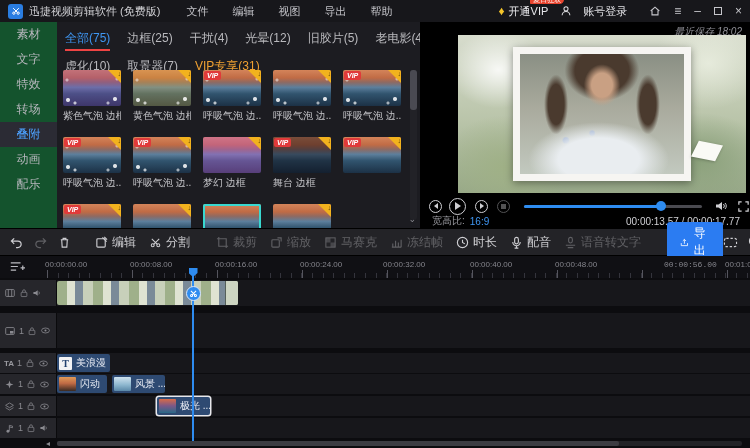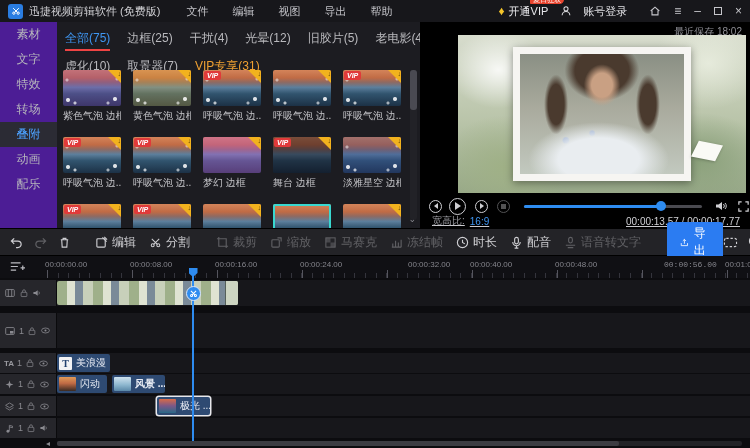--- a/index.html
+++ b/index.html
@@ -19,21 +19,21 @@
   .vip-btn { position:relative; display:flex; align-items:center; gap:4px; color:#e8e8ec; }
   .vip-diamond { color:#f5c52a; font-size:12px; }
   .vip-badge { position:absolute; top:-9px; right:-16px; background:#e8452f; color:#fff;
                font-size:7px; line-height:9px; padding:0 3px; border-radius:5px 5px 5px 1px; white-space:nowrap; }
   .account { display:flex; align-items:center; gap:11px; color:#e0e0e4; }
   .winbtns { display:flex; align-items:center; gap:13px; margin-left:10px; color:#c6c6cb; }
   .winbtns .glyph { font-size:12px; line-height:12px; }
   .maxbox { width:8px; height:8px; border:1px solid #c6c6cb; }
 
   
-  .sidebar { position:absolute; left:0; top:22px; width:57px; height:208px; background:#4c1d95; }
+  .sidebar { position:absolute; left:0; top:22px; width:57px; height:208px; background:#14532d; }
   .side-item { height:25px; line-height:25px; text-align:center; font-size:12px; color:#b6b6bc; cursor:pointer; }
   .side-item.active { background:#2b2b34; color:#4da2ff; }
 
   
   .library { position:absolute; left:57px; top:22px; width:363px; height:206px; background:#1c1c21; }
   .cats { padding:8px 8px 0 8px; font-size:12px; }
   .cat-row { display:flex; gap:17px; margin-bottom:7px; white-space:nowrap; }
   .cat { color:#b9b9bd; cursor:pointer; padding-bottom:2px; }
   .cat.active { color:#3f96f2; border-bottom:2px solid #ef4444; }
   .cat.vip { color:#f0a132; }
@@ -58,21 +58,21 @@
                border-left:13px solid transparent; border-top:13px solid #f2b21e; z-index:2; }
   .dl-arrow { position:absolute; top:-13px; right:0px; color:#5a3c00; font-size:7px; }
   .thumb.dl .dl-corner { display:block; }
   .cell-label { font-size:10px; color:#c3c3c7; margin-top:3px; white-space:nowrap; overflow:hidden; }
   .lib-scroll { position:absolute; right:3px; top:48px; width:7px; height:150px; background:#222227; border-radius:3px; }
   .lib-scroll .handle { position:absolute; top:0; left:0; width:7px; height:40px; background:#4a4a52; border-radius:3px; }
   .lib-caret { position:absolute; right:4px; bottom:4px; color:#8a8a90; font-size:9px; line-height:9px; }
 
   
   .preview { position:absolute; left:420px; top:22px; width:330px; height:206px; background:#000; }
-  .saved { position:absolute; right:8px; top:3px; font-size:10px; color:#8f8f96; }
+  .saved { position:absolute; right:8px; top:3px; font-size:10px; color:#8f8f96;font-style:italic; }
   .video { position:absolute; left:38px; top:13px; width:288px; height:158px; overflow:hidden; background:
       radial-gradient(70px 55px at 14% 22%, rgba(255,255,255,.85), transparent 70%),
       radial-gradient(80px 65px at 87% 18%, rgba(236,240,226,.8), transparent 70%),
       radial-gradient(90px 75px at 16% 84%, #9fb086, transparent 70%),
       radial-gradient(95px 65px at 84% 78%, #8aa07a, transparent 70%),
       linear-gradient(180deg,#d7dccd,#b9c4a9 55%,#97a888 100%); }
   .photo-frame { position:absolute; left:55px; top:12px; width:178px; height:134px; background:#f6f5f2;
                  box-shadow:0 2px 8px rgba(0,0,0,.4); padding:7px; }
   .portrait { width:100%; height:100%; background:
       radial-gradient(26px 30px at 50% 26%, #c9a083 0 40%, transparent 70%),
@@ -92,21 +92,21 @@
   .cbtn.small { width:13px; height:13px; margin-left:9px; }
   .cbtn.big { width:17px; height:17px; margin-left:7px; }
   .cbtn.dim { opacity:.4; }
   .tri-r { width:0; height:0; border-left:6px solid #cfcfd3; border-top:4px solid transparent; border-bottom:4px solid transparent; margin-left:1px; }
   .tri-s { width:0; height:0; border-left:4px solid #cfcfd3; border-top:3px solid transparent; border-bottom:3px solid transparent; }
   .sq-s { width:5px; height:5px; background:#cfcfd3; }
   .pv-slider { position:relative; height:3px; background:#4a4a50; border-radius:2px; margin-left:14px; width:196px; cursor:pointer; }
   .pv-fill { position:absolute; left:0; top:0; height:3px; background:#2e8cf0; border-radius:2px; }
   .pv-knob { position:absolute; top:-3.5px; width:10px; height:10px; border-radius:50%; background:#2e8cf0; margin-left:-5px; }
   .pv-icons { display:flex; align-items:center; gap:9px; margin-left:12px; color:#cfcfd3; }
-  .pv-info { position:absolute; left:0; top:192px; width:330px; display:flex; align-items:center; font-size:10px; padding:0 10px 0 12px;text-decoration:underline; }
+  .pv-info { position:absolute; left:0; top:192px; width:330px; display:flex; align-items:center; font-size:10px; padding:0 10px 0 12px; }
   .aspect-label { color:#9a9aa0; }
   .aspect-value { color:#3f96f2; margin-left:5px; cursor:pointer; }
   .timecode { margin-left:auto; color:#d0d0d4; }
 
   
   .toolbar { position:absolute; left:0; top:228px; width:750px; height:28px; background:#232327;
              border-top:1px solid #000; border-bottom:1px solid #000;
              display:flex; align-items:center; padding:0 10px; font-size:12px; color:#cfcfd3; }
   .t-item { display:flex; align-items:center; gap:4px; cursor:pointer; margin-right:13px; white-space:nowrap; }
   .t-item.icon-only { margin-right:11px; }
@@ -368,29 +368,20 @@
         <div class="cell">
           <div class="thumb vipped dl" style="--tint: rgba(10,10,20,0.45);">
             <span class="vip-tag">VIP</span>
             <span class="dl-corner">
               <span class="dl-arrow">↓</span>
             </span>
           </div>
           <div class="cell-label">舞台 边框</div>
         </div>
 
-        <div class="cell">
-          <div class="thumb dl bubble" style="--tint: rgba(50,70,150,0.30);">
-
-            <span class="dl-corner">
-              <span class="dl-arrow">↓</span>
-            </span>
-          </div>
-          <div class="cell-label">淡雅星空 边框</div>
-        </div>
 
         <div class="cell">
           <div class="thumb vipped dl">
             <span class="vip-tag">VIP</span>
             <span class="dl-corner">
               <span class="dl-arrow">↓</span>
             </span>
           </div>
           <div class="cell-label"></div>
         </div>
@@ -587,21 +578,21 @@
             <path d="M2 3 h11 M2 7 h8 M2 11 h6" stroke="currentColor" stroke-width="1.4" fill="none"></path>
             <path d="M13 8.5 h5 M15.5 6 v5" stroke="currentColor" stroke-width="1.4" fill="none"></path>
           </svg>
       </div>
       <div>
 
       <span class="ruler-label" style="left: 45px;">00:00:00.00</span>
           <span class="ruler-label" style="left: 130px;">00:00:08.00</span>
           <span class="ruler-label" style="left: 215px;">00:00:16.00</span>
           <span class="ruler-label" style="left: 300px;">00:00:24.00</span>
-          <span class="ruler-label" style="left: 408px;">00:00:32.00</span>
+          <span class="ruler-label" style="left: 383px;">00:00:32.00</span>
           <span class="ruler-label" style="left: 470px;">00:00:40.00</span>
           <span class="ruler-label" style="left: 555px;">00:00:48.00</span>
           <span class="ruler-label" style="left: 664px; font-family: Liberation Mono, monospace;">00:00:56.00</span>
           <span class="ruler-label" style="left: 725px;">00:01:04.00</span>
         </div>
       <div class="ticks-minor"></div>
       <div class="ticks-major"></div>
     </div>
 
     <div class="trow" style="top:24px; height:26px;">
@@ -669,21 +660,21 @@
           </svg>
         <svg width="11" height="11" viewBox="0 0 14 14">
             <use href="#i-eye"></use>
           </svg>
       </div>
       <div class="tlane">
         <div class="clip clip-blue" style="left: 0px; width: 50px;">
           <span class="mini sunset"></span>
           <span class="clip-label">闪动</span>
         </div>
-        <div class="clip clip-blue" style="left: 55px; width: 53px; font-weight: bold;">
+        <div class="clip clip-blue" style="left: 55px; width: 53px;">
           <span class="mini sea"></span>
           <span class="clip-label">风景 ...</span>
         </div>
       </div>
     </div>
 
     <div class="trow" style="top:140px; height:20px;">
       <div class="thead">
         <svg width="11" height="11" viewBox="0 0 14 14">
             <use href="#i-layers"></use>

